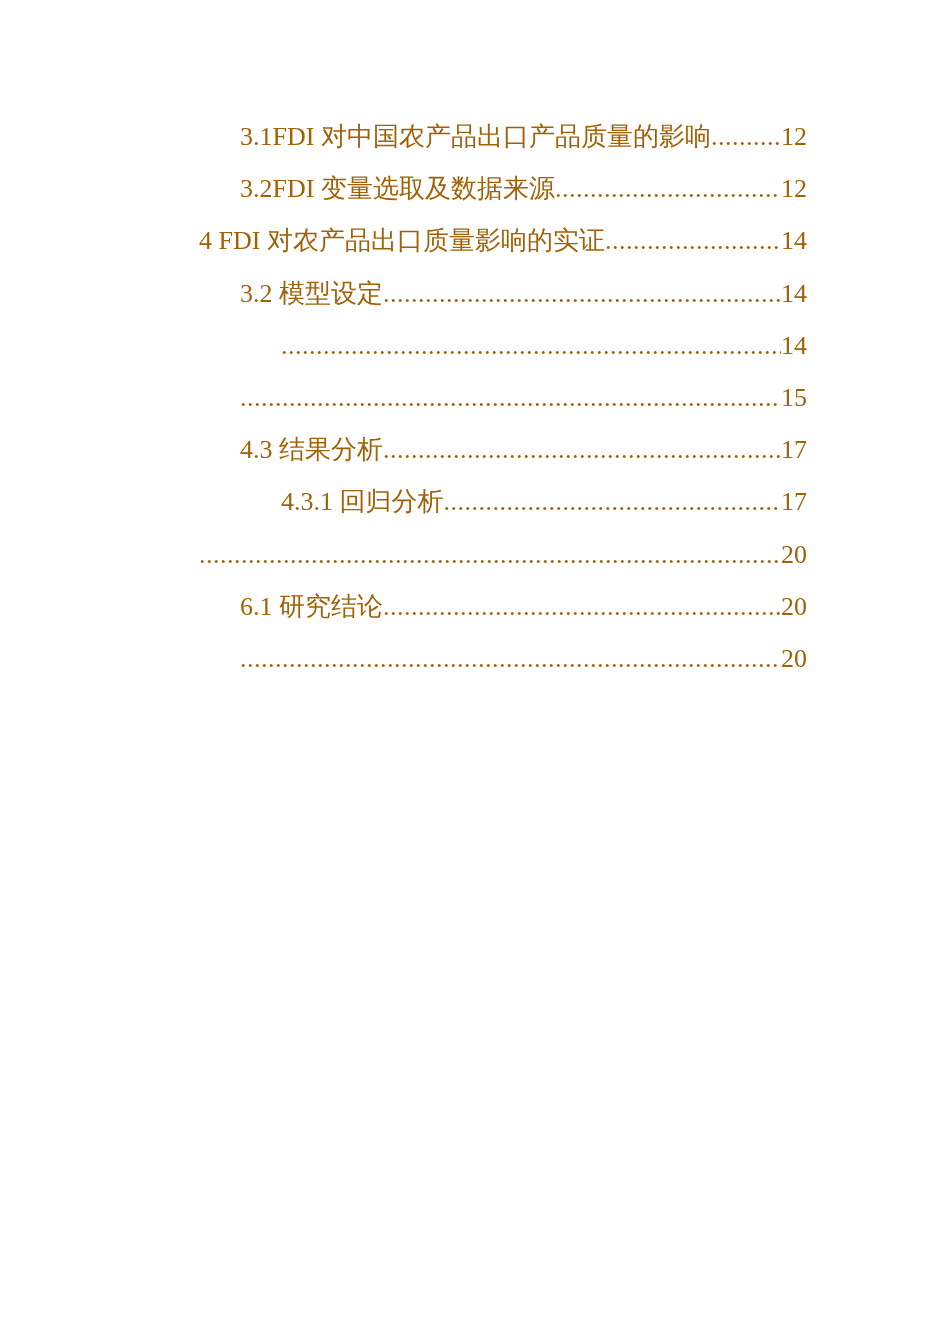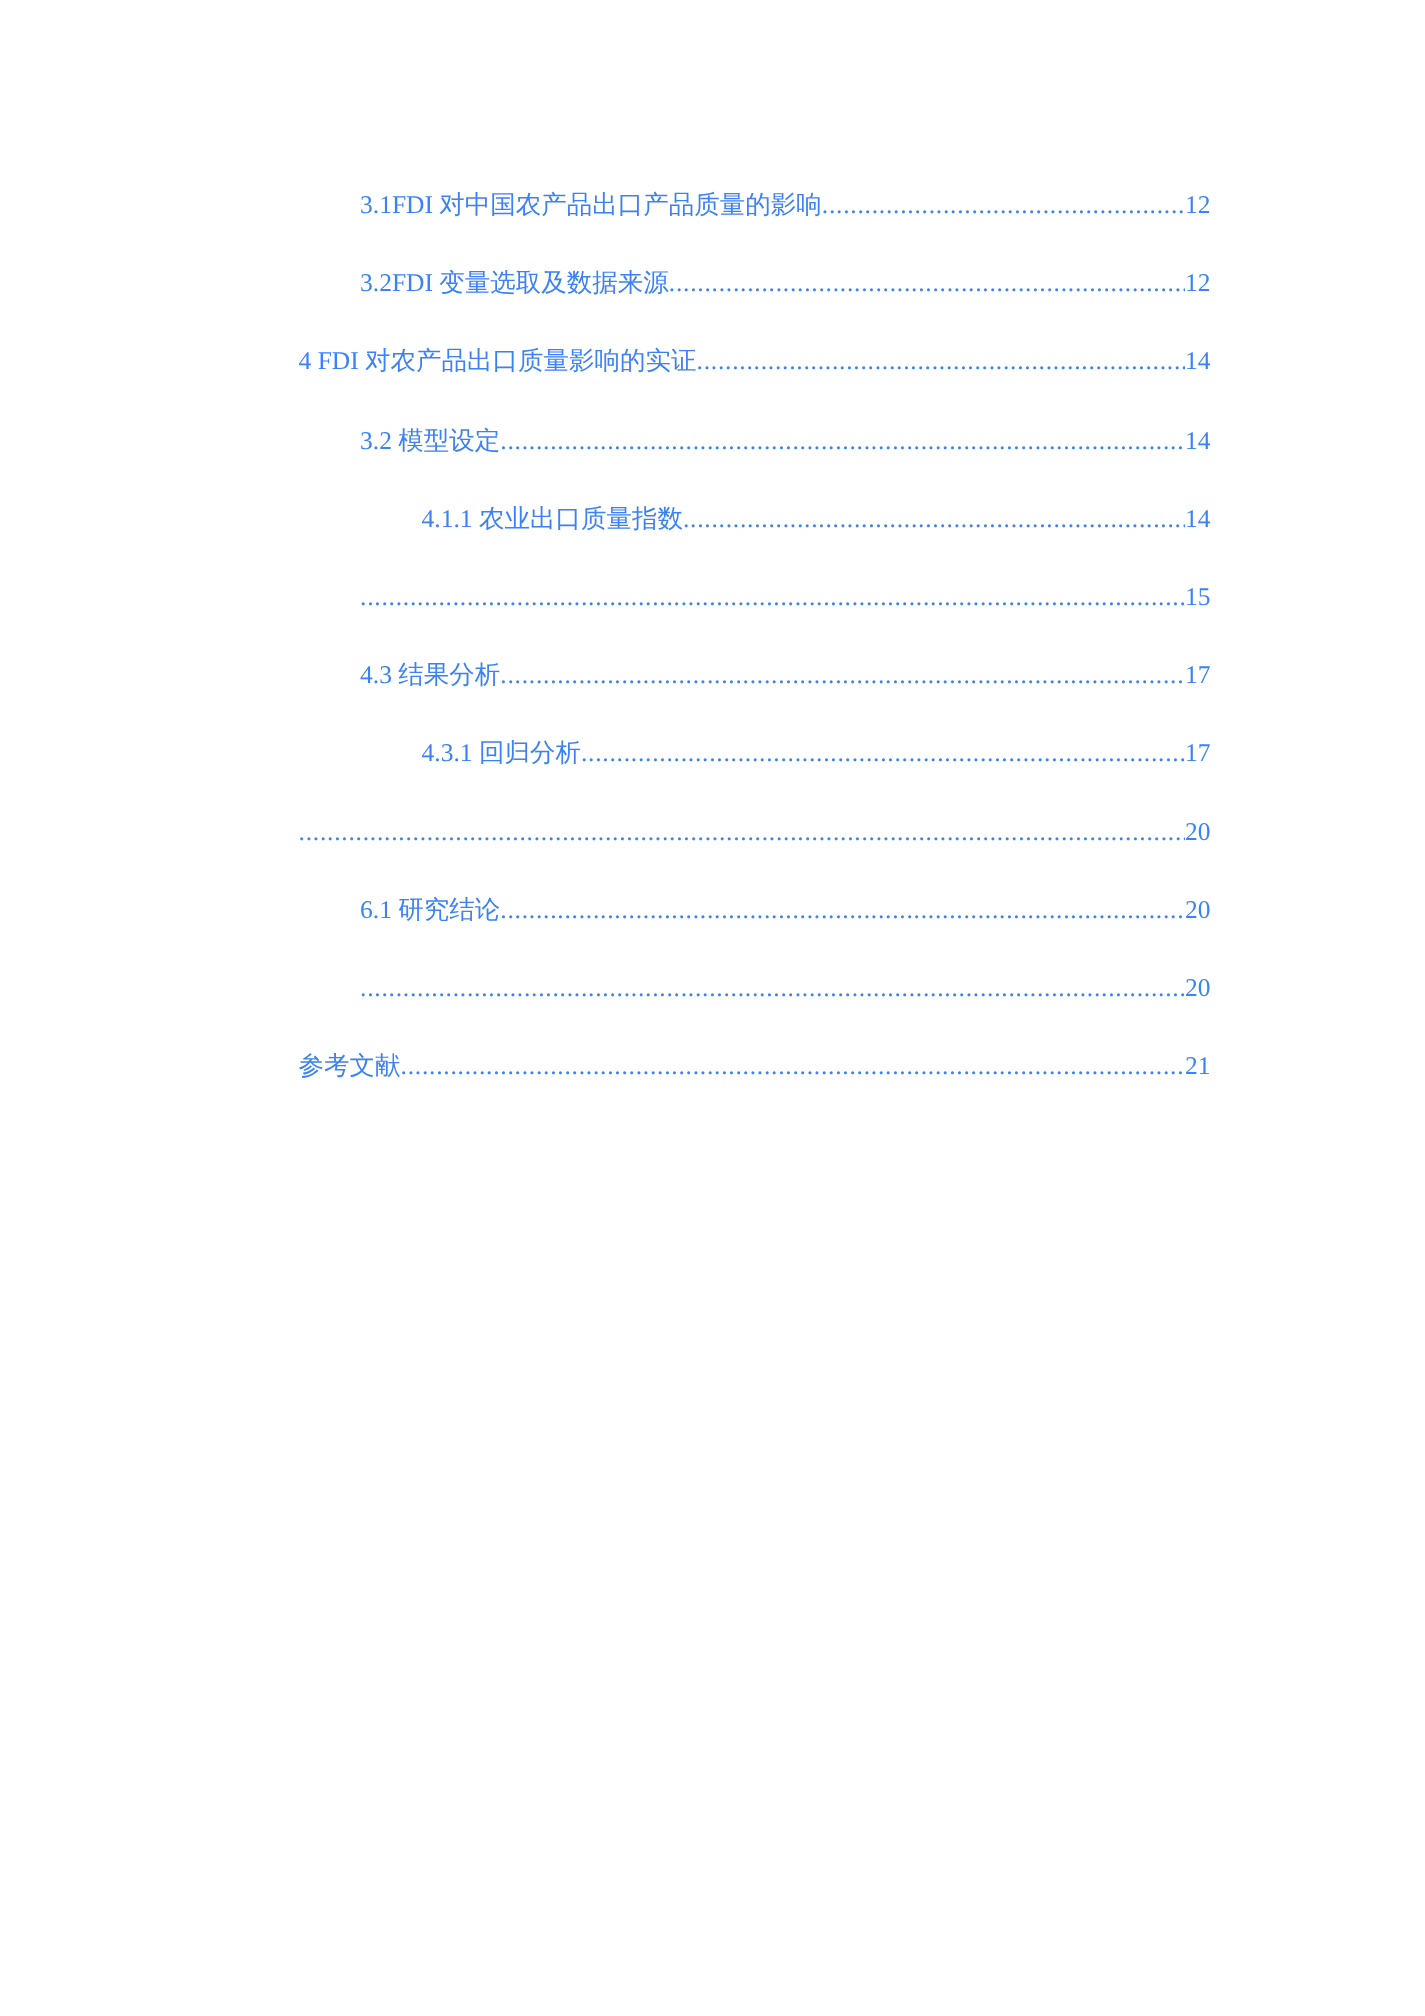--- a/index.html
+++ b/index.html
@@ -19,22 +19,22 @@
     position: absolute;
     left: 199px;
     top: 111px;
     width: 608px;
   }
   .toc-row {
     display: flex;
     align-items: center;
     height: 52.2px;
     line-height: 52.2px;
-    font-size: 17px;
-    color: #3b82f6;
+    font-size: 26px;
+    color: #a16207;
   }
   .toc-row.level-1 { padding-left: 0; }
   .toc-row.level-2 { padding-left: 41px; }
   .toc-row.level-3 { padding-left: 82px; }
   .toc-label {
     white-space: nowrap;
     flex: 0 0 auto;
   }
   .toc-dots {
     flex: 1 1 auto;
@@ -68,21 +68,20 @@
       <span class="toc-label">4 FDI 对农产品出口质量影响的实证</span>
       <span class="toc-dots"></span>
       <span class="toc-page">14</span>
     </div>
     <div class="toc-row level-2">
       <span class="toc-label">3.2 模型设定</span>
       <span class="toc-dots"></span>
       <span class="toc-page">14</span>
     </div>
     <div class="toc-row level-3">
-      <span class="toc-label">4.1.1 农业出口质量指数</span>
       <span class="toc-dots"></span>
       <span class="toc-page">14</span>
     </div>
     <div class="toc-row level-2">
       <span class="toc-dots"></span>
       <span class="toc-page">15</span>
     </div>
     <div class="toc-row level-2">
       <span class="toc-label">4.3 结果分析</span>
       <span class="toc-dots"></span>
@@ -99,18 +98,13 @@
     </div>
     <div class="toc-row level-2">
       <span class="toc-label">6.1 研究结论</span>
       <span class="toc-dots"></span>
       <span class="toc-page">20</span>
     </div>
     <div class="toc-row level-2">
       <span class="toc-dots"></span>
       <span class="toc-page">20</span>
     </div>
-    <div class="toc-row level-1">
-      <span class="toc-label">参考文献</span>
-      <span class="toc-dots"></span>
-      <span class="toc-page">21</span>
-    </div>
   </div>
 
 </body></html>

